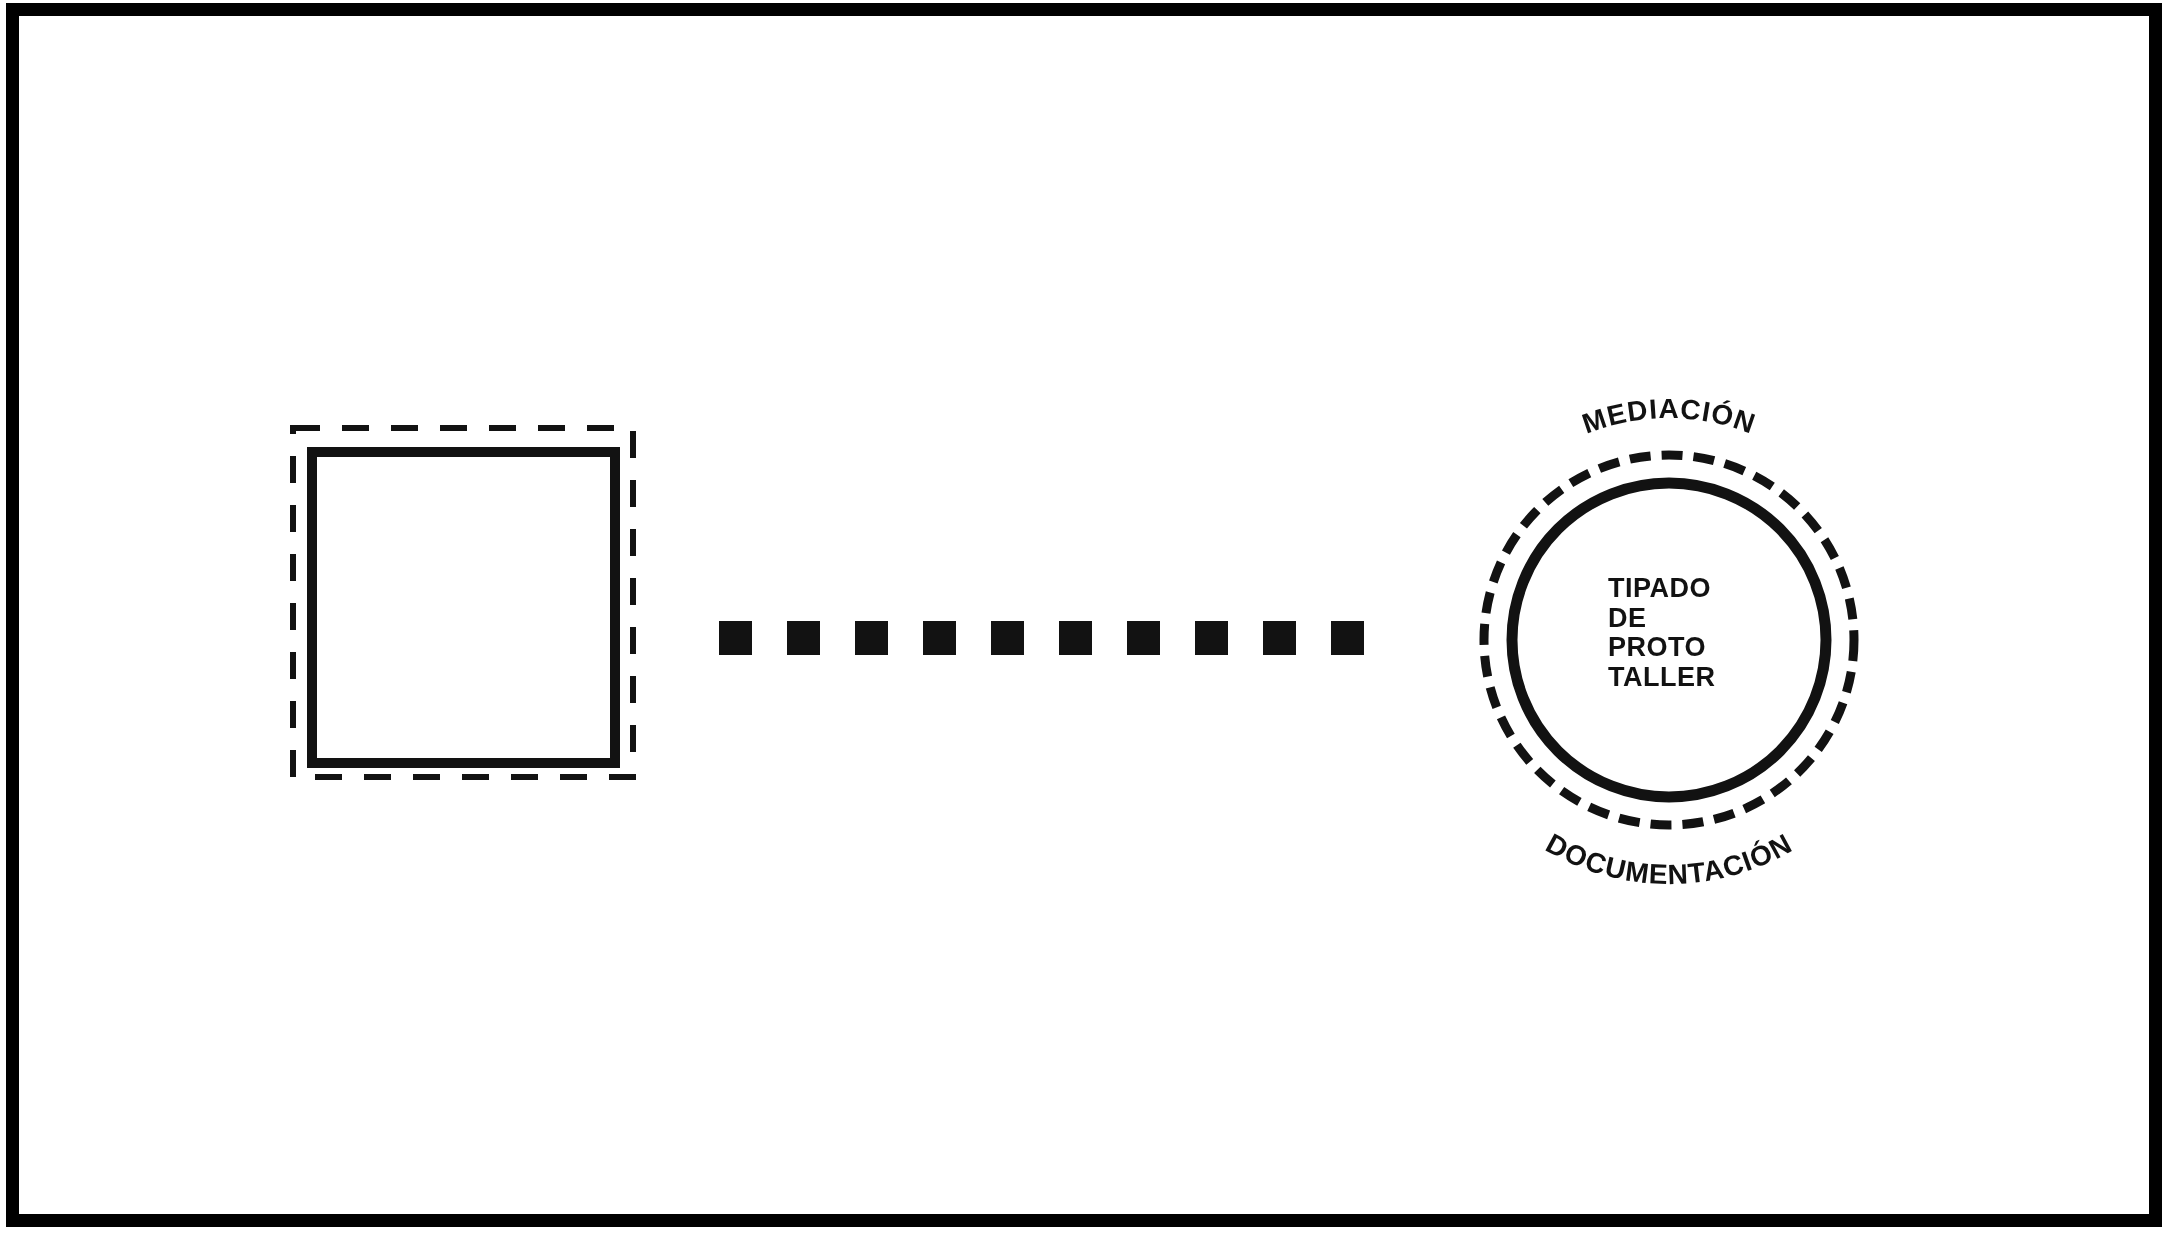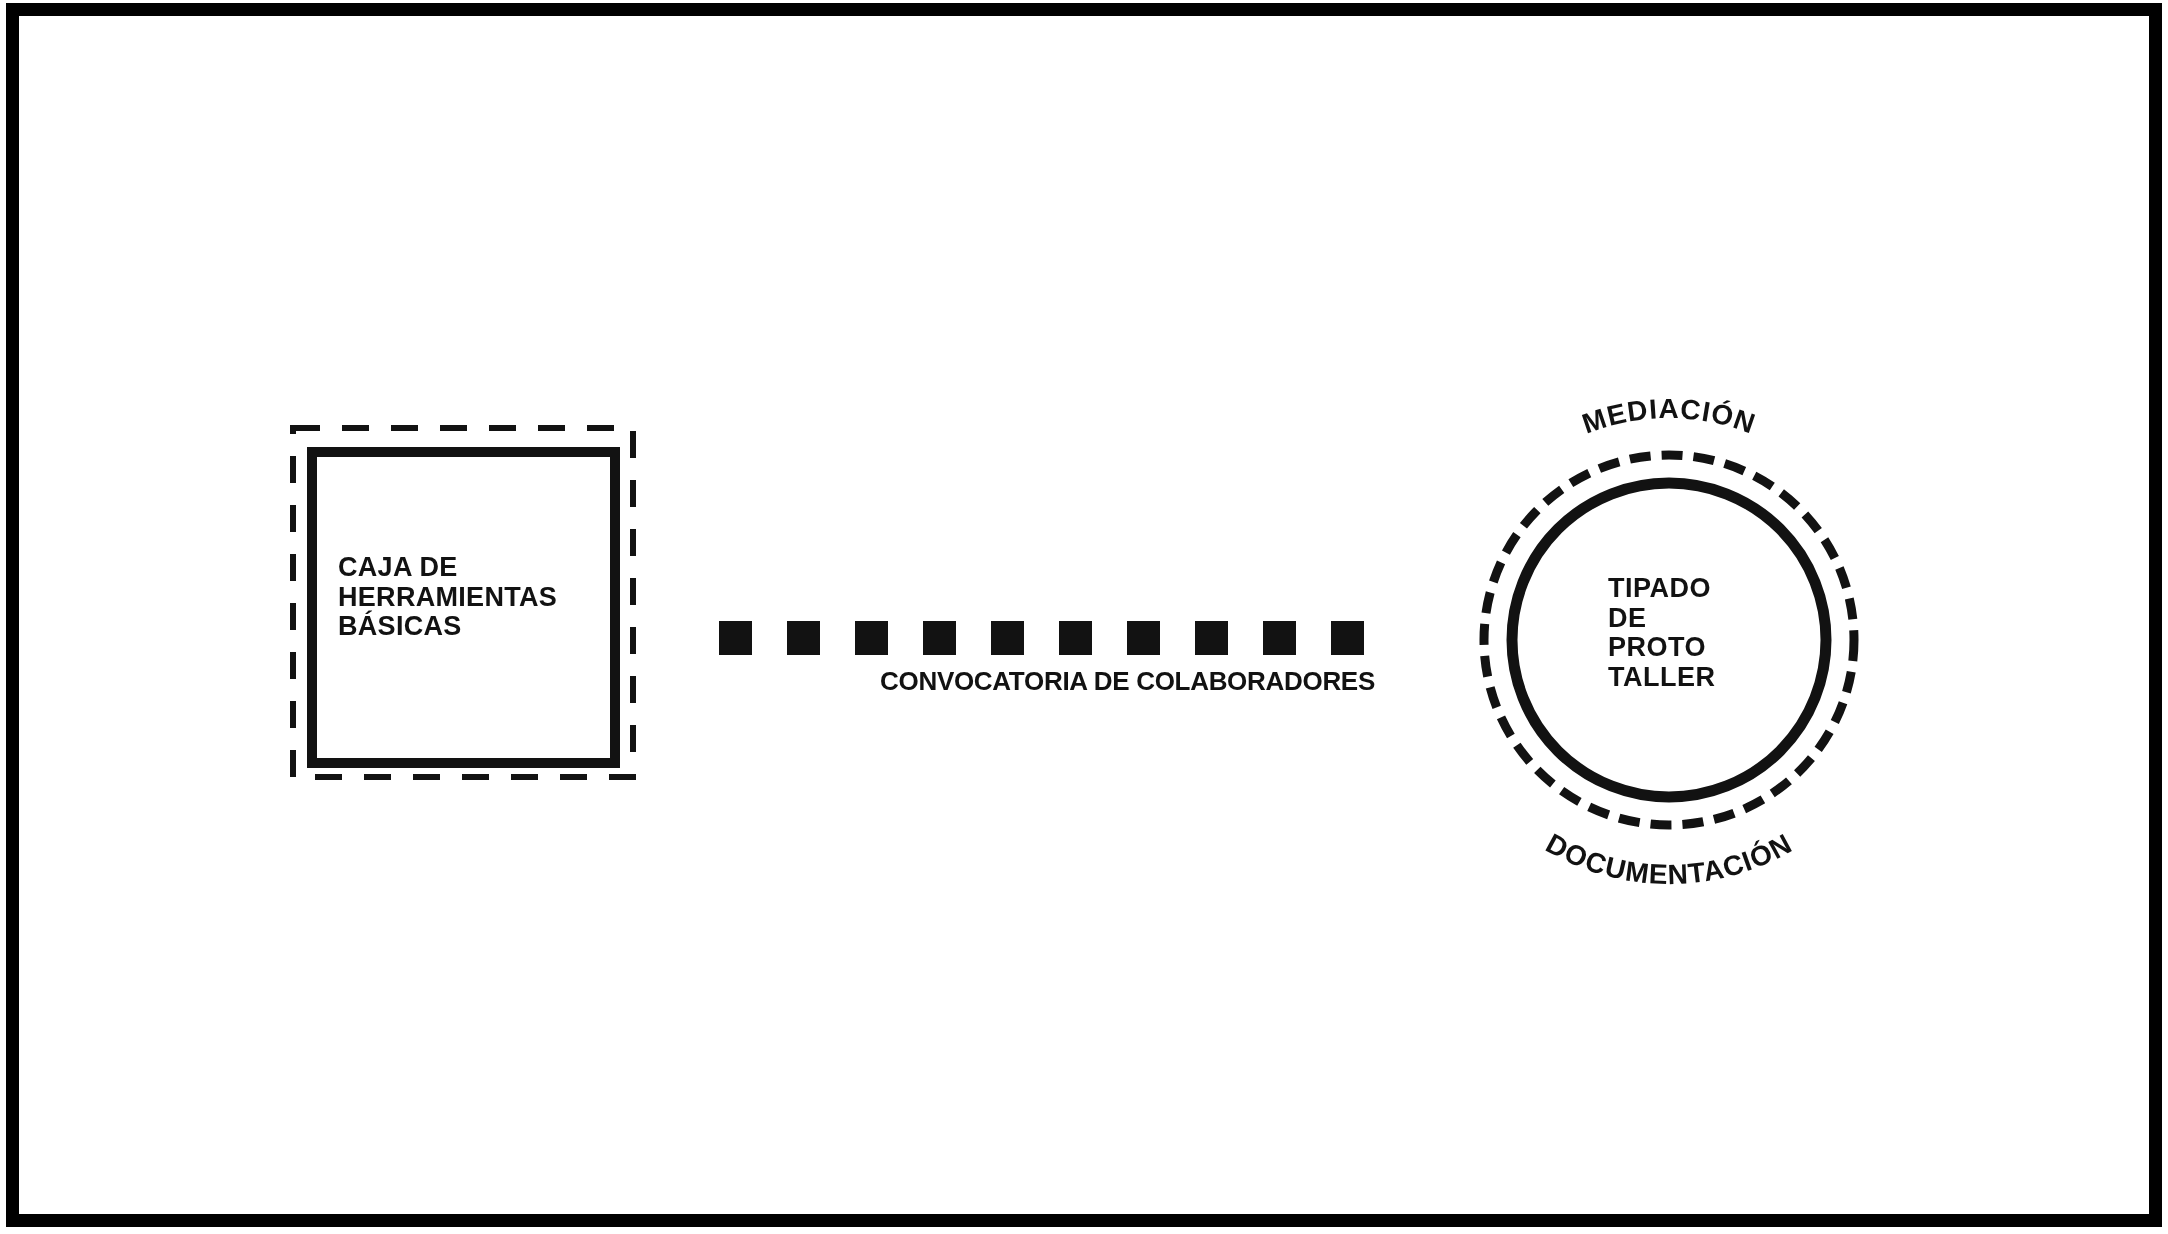--- a/index.html
+++ b/index.html
@@ -75,27 +75,21 @@
     <circle cx="1669" cy="640" r="157" fill="none" stroke="#121212" stroke-width="11"></circle>
 
     <text class="arc-text" text-anchor="middle">
       <textPath href="#arcTop" startOffset="50%">MEDIACIÓN</textPath>
     </text>
     <text class="arc-text" text-anchor="middle">
       <textPath href="#arcBottom" startOffset="50%">DOCUMENTACIÓN</textPath>
     </text>
   </svg>
 
-  <div class="label box-label">
-    <div>CAJA DE</div>
-    <div>HERRAMIENTAS</div>
-    <div>BÁSICAS</div>
-  </div>
 
-  <div class="label connector-label-bottom">CONVOCATORIA DE COLABORADORES</div>
 
   <div class="label circle-label">
     <div>TIPADO</div>
     <div>DE</div>
     <div>PROTO</div>
     <div>TALLER</div>
   </div>
 
 </div>
 

